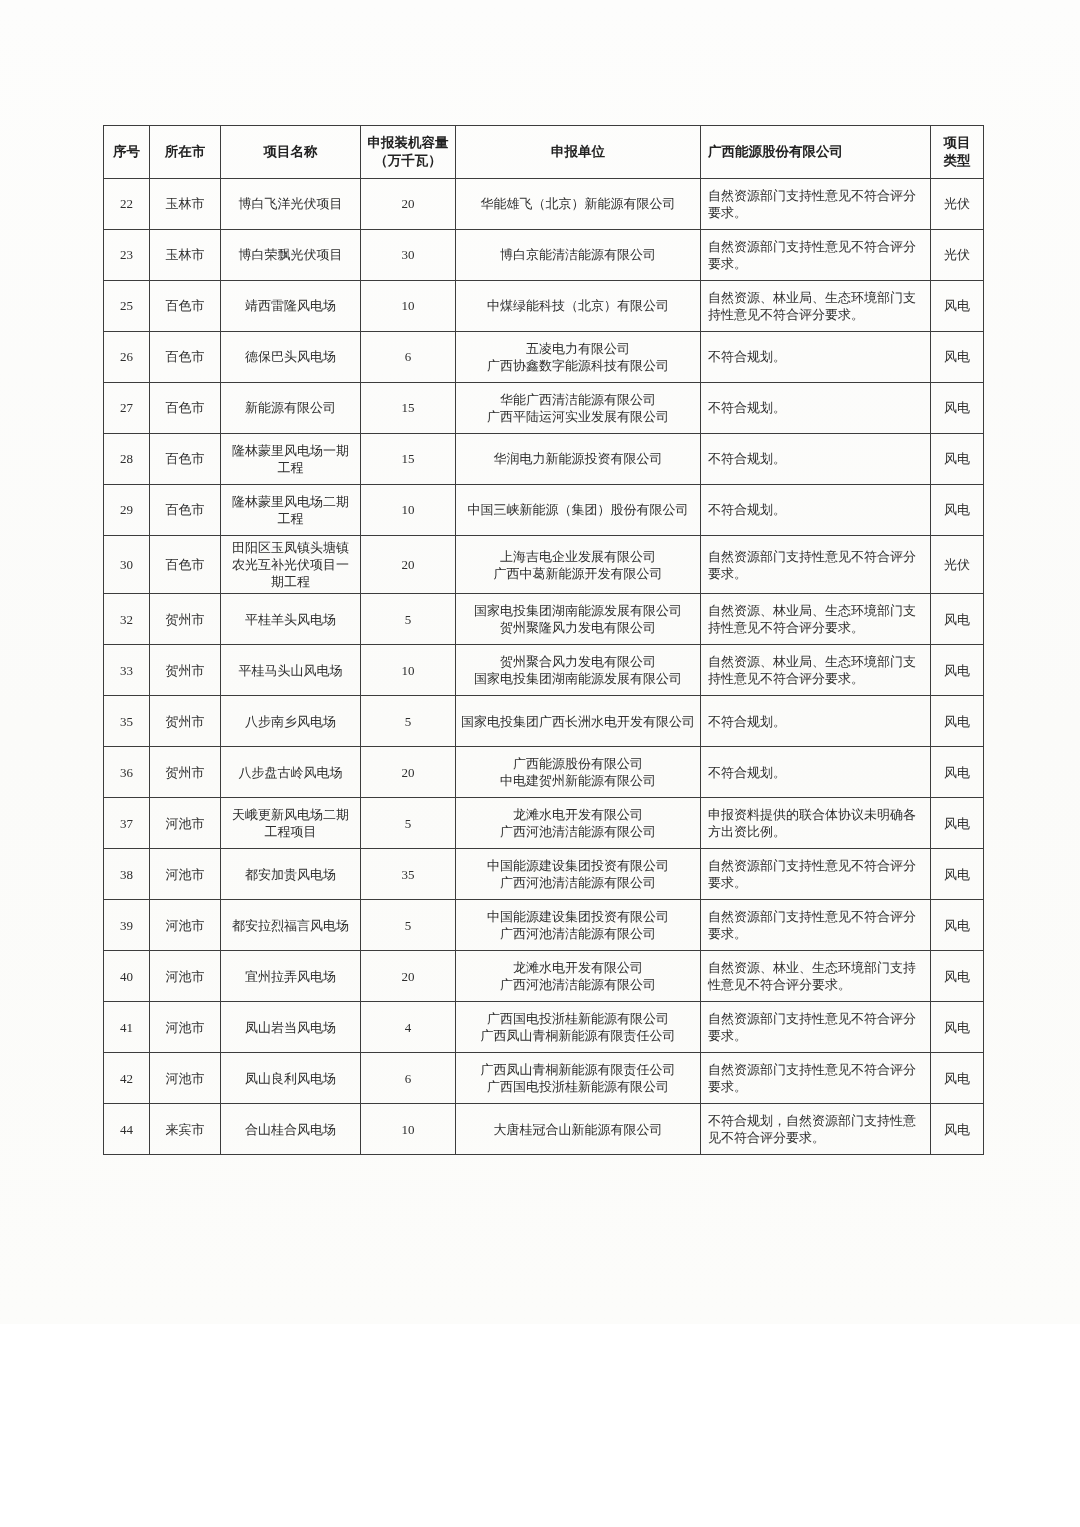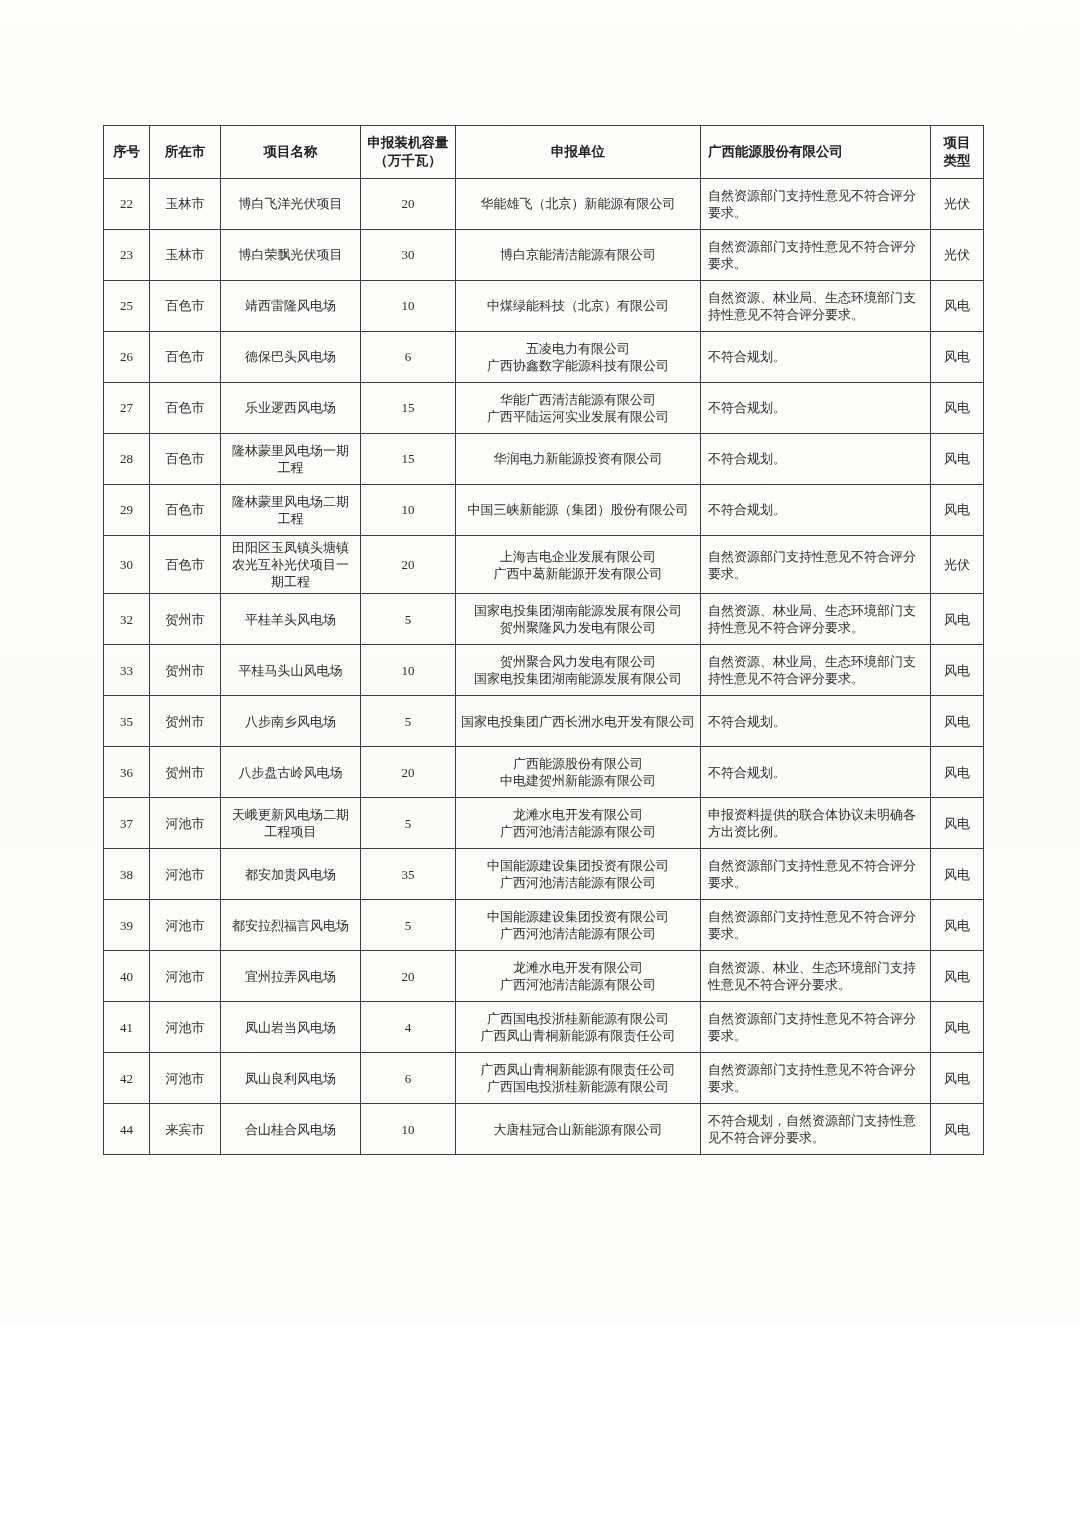--- a/index.html
+++ b/index.html
@@ -120,21 +120,21 @@
           <td class="col-project">德保巴头风电场</td>
           <td class="col-capacity">6</td>
           <td class="col-applicant">五凌电力有限公司
 广西协鑫数字能源科技有限公司</td>
           <td class="col-reason">不符合规划。</td>
           <td class="col-type">风电</td>
         </tr>
         <tr>
           <td class="col-no">27</td>
           <td class="col-city">百色市</td>
-          <td class="col-project">乐业逻西风电场</td>
+          <td class="col-project">新能源有限公司</td>
           <td class="col-capacity">15</td>
           <td class="col-applicant">华能广西清洁能源有限公司
 广西平陆运河实业发展有限公司</td>
           <td class="col-reason">不符合规划。</td>
           <td class="col-type">风电</td>
         </tr>
         <tr>
           <td class="col-no">28</td>
           <td class="col-city">百色市</td>
           <td class="col-project">隆林蒙里风电场一期工程</td>

